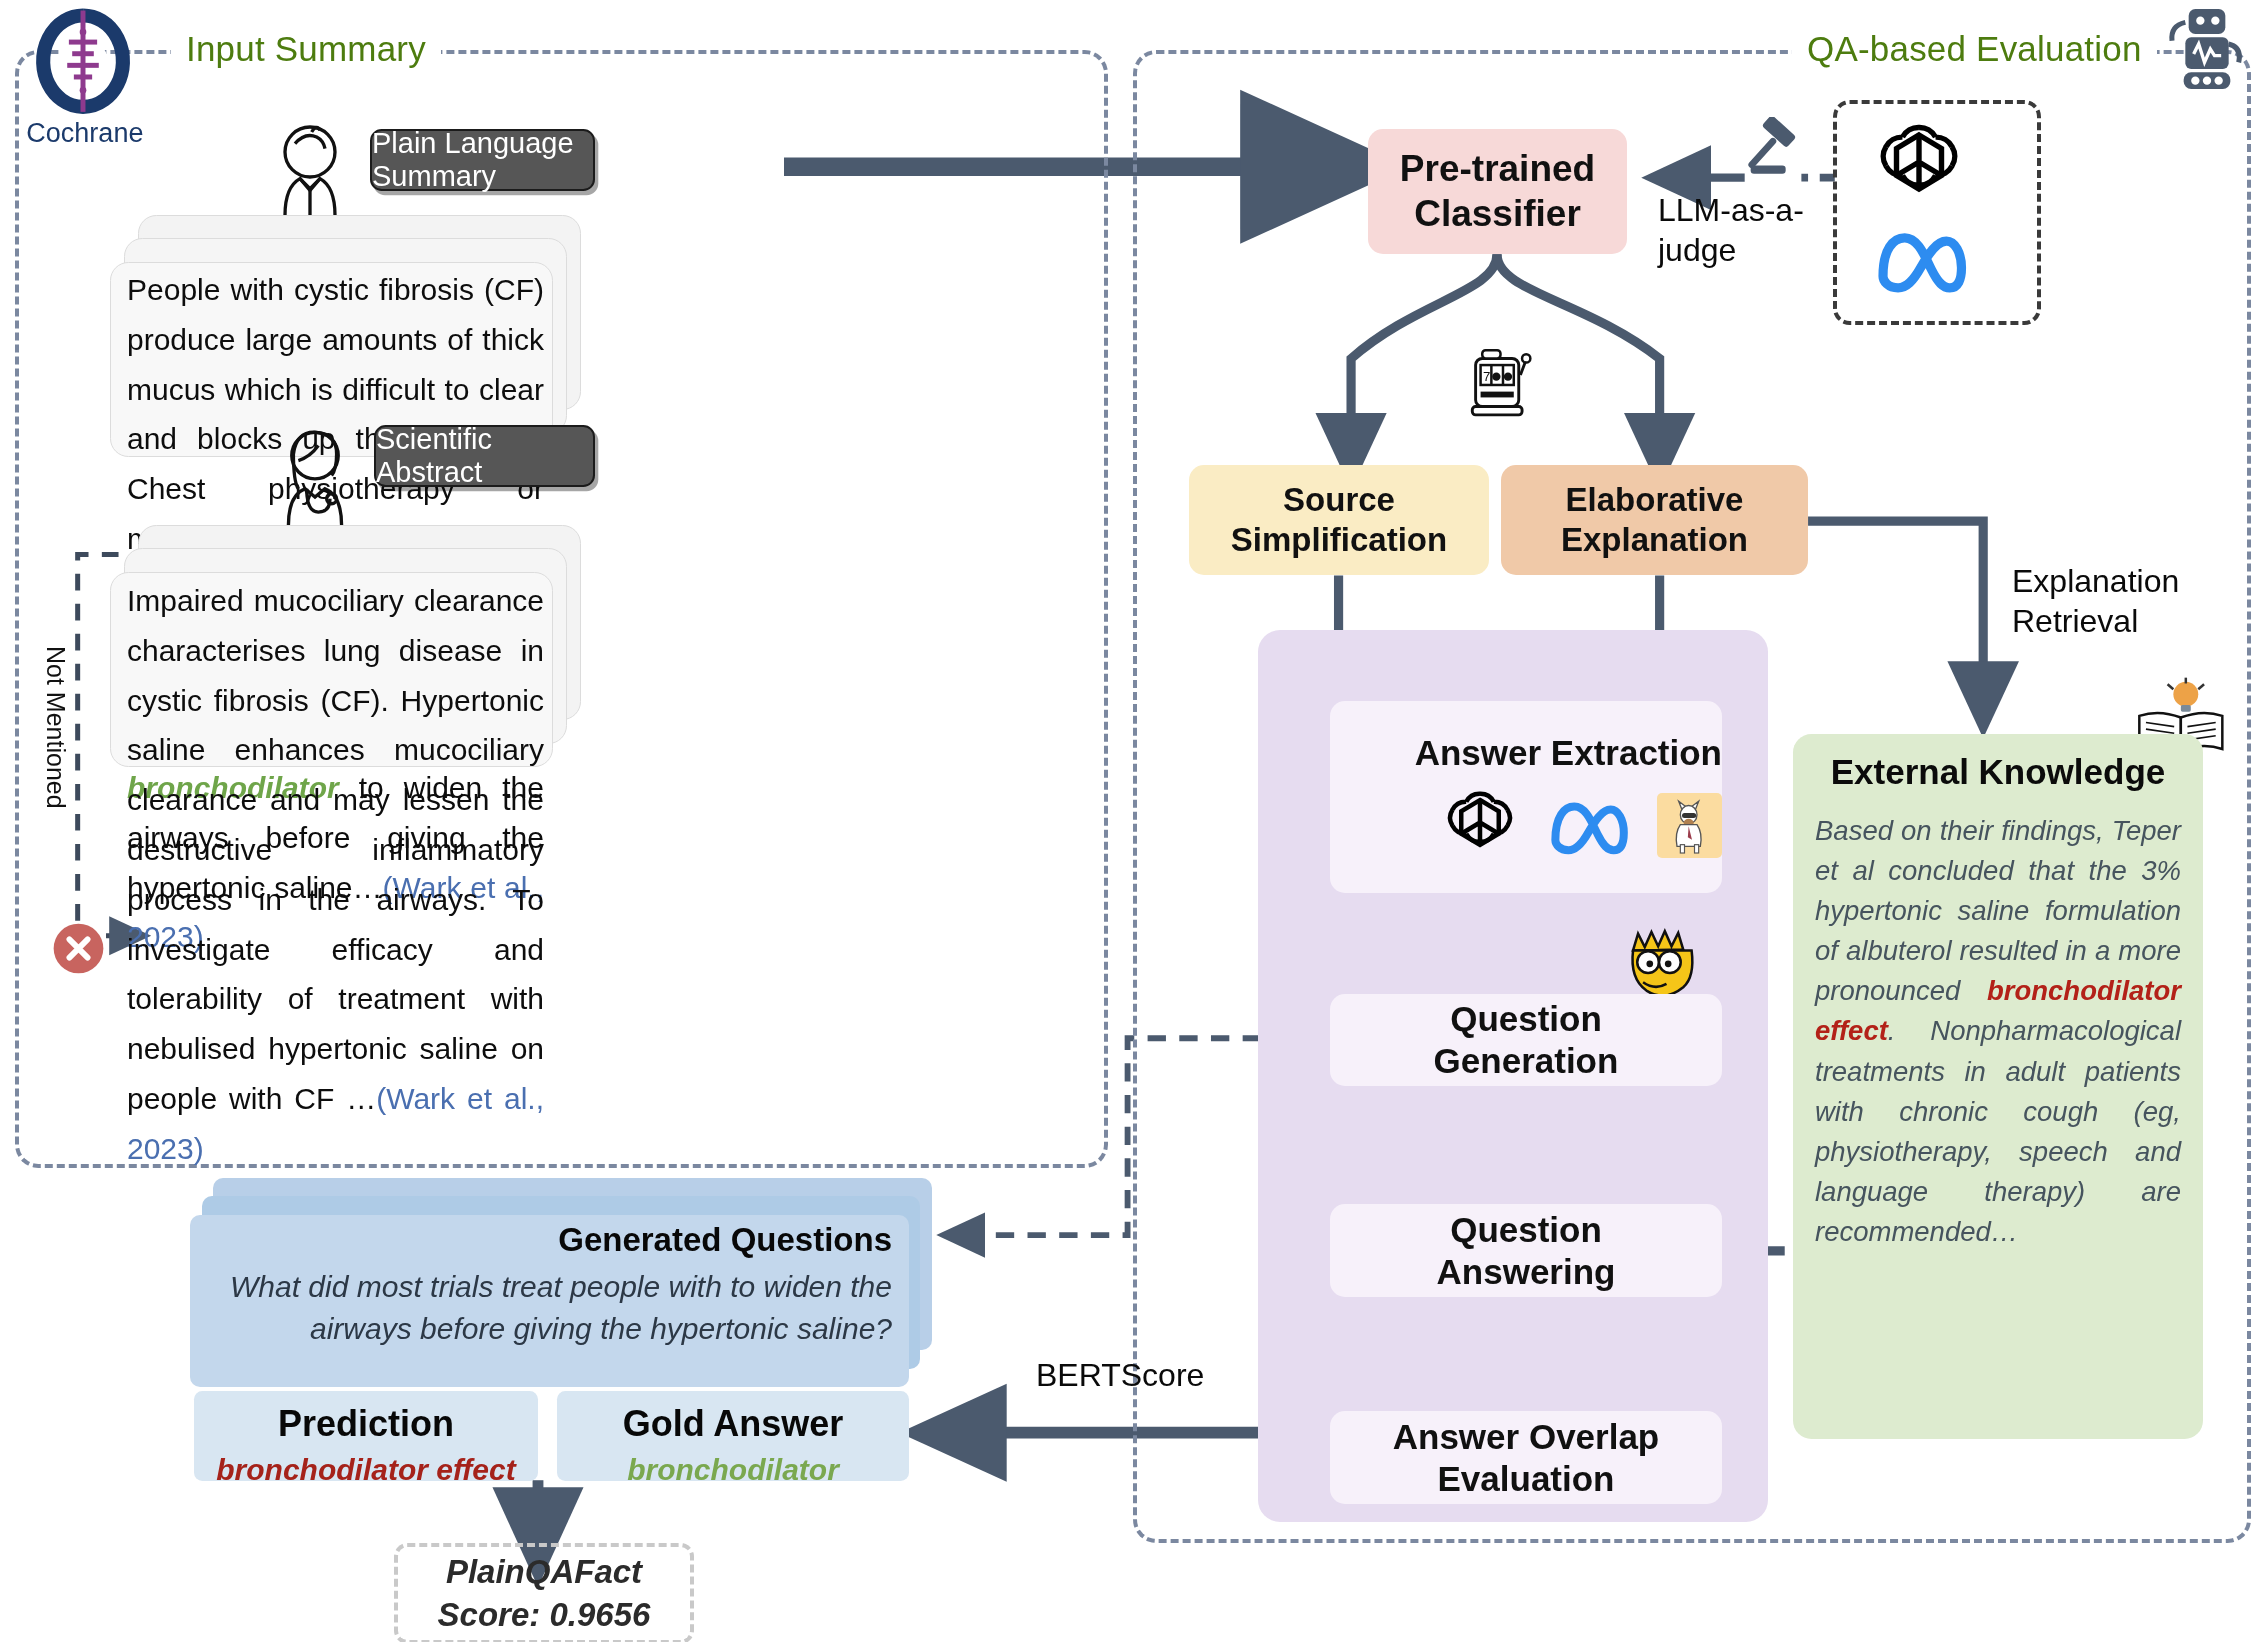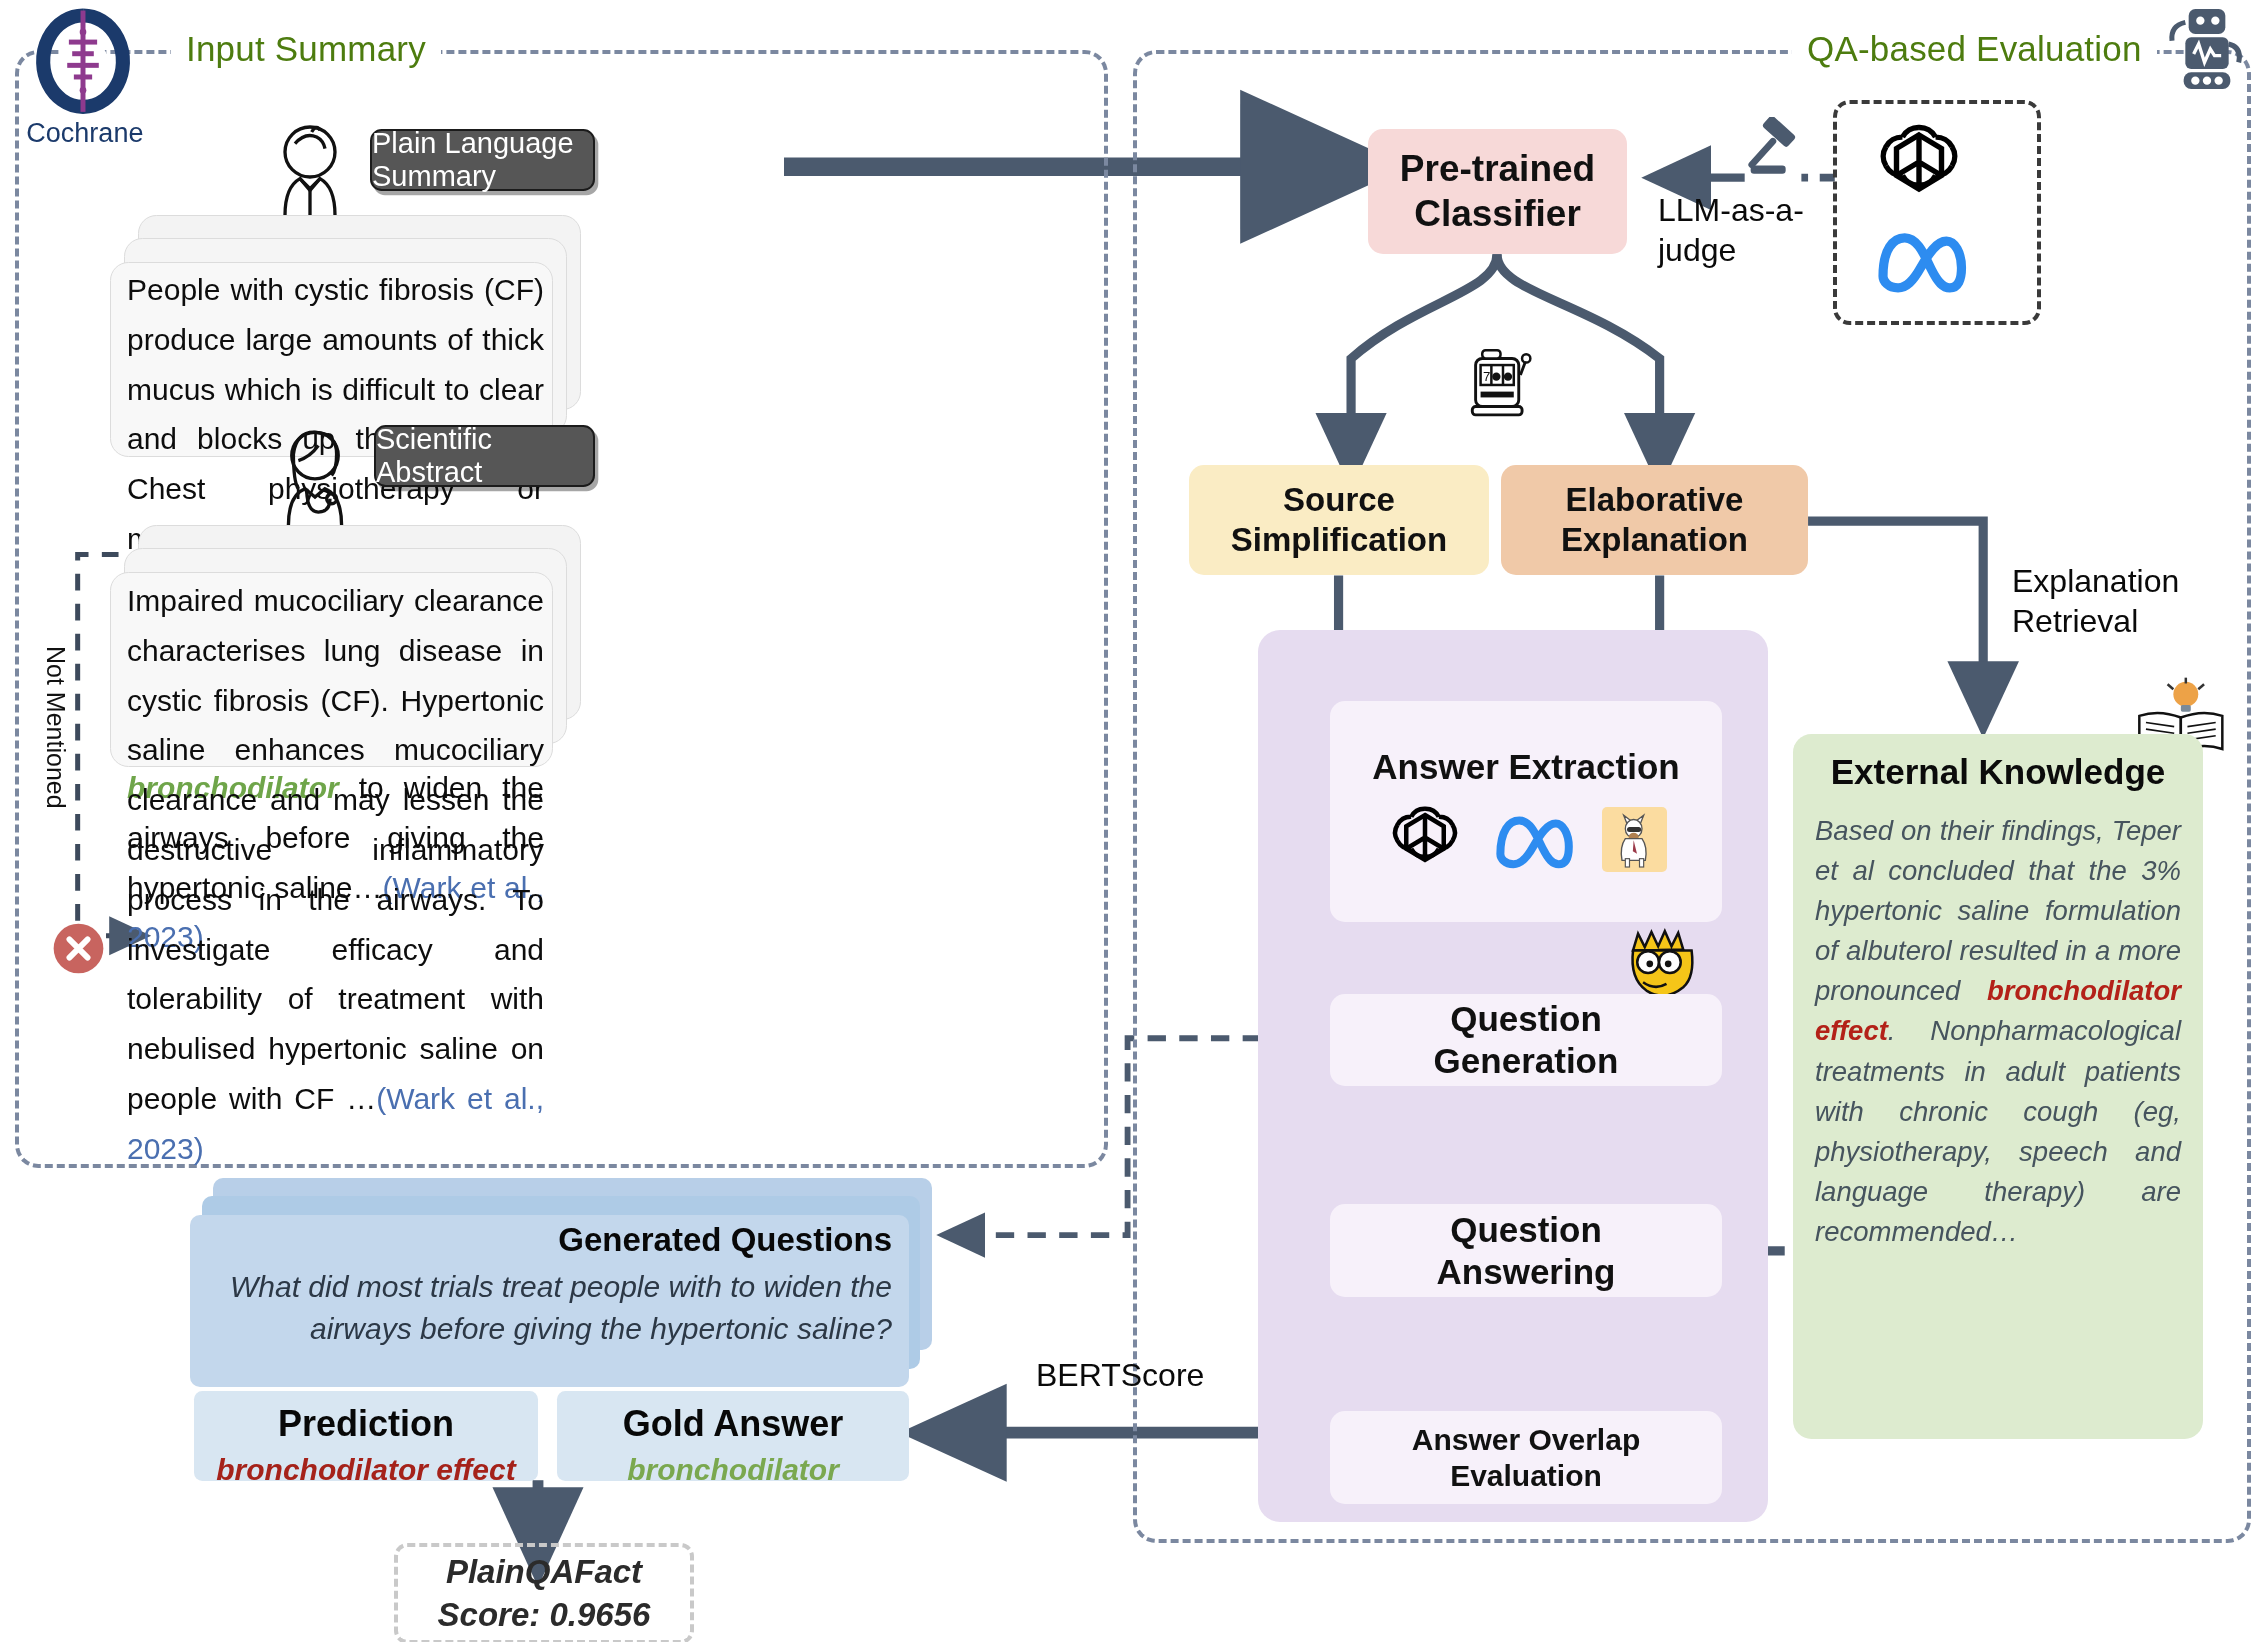--- a/index.html
+++ b/index.html
@@ -254,21 +254,21 @@
   <span>Explanation</span>
 </div>
 
 <div class="lbl" style="left:2012px;top:561px;width:234px;">
   <span>Explanation</span><br>
   <span>Retrieval</span>
 </div>
 
 <div class="purple-col" style="left:1258px;top:630px;width:510px;height:892px;"></div>
 
-<div class="box white" style="left:1330px;top:701px;width:392px;height:221px;flex-direction:column;">
+<div class="box white" style="left:1330px;top:701px;width:392px;height:192px;flex-direction:column;align-items:flex-end;">
   <div style="font-size:35px;margin-top:6.7px;">Answer Extraction</div>
   <div style="display:flex;align-items:center;gap:25px;margin-top:11.7px;">
     <span>
       <svg width="80" height="80" viewBox="0 0 64 64">
         <path d="M32 7 a12 12 0 0 1 11 6.4 M43 13.4 a12 12 0 0 1 11 6.4 M54 19.8 a12 12 0 0 1 0 12.8
                  M54 32.6 a12 12 0 0 1 -11 6.4 M43 39 a12 12 0 0 1 -11 6.4 M32 45.4 a12 12 0 0 1 -11 -6.4
                  M21 39 a12 12 0 0 1 -11 -6.4 M10 32.6 a12 12 0 0 1 0 -12.8 M10 19.8 a12 12 0 0 1 11 -6.4
                  M21 13.4 a12 12 0 0 1 11 -6.4" fill="none" stroke="#000" stroke-width="3.6"></path>
         <path d="M32 12 L47 21 L47 39 L32 48 L17 39 L17 21 Z" fill="none" stroke="#000" stroke-width="3.6"></path>
         <path d="M32 12 L32 30 L47 39 M32 30 L17 39 M32 30 L32 48" fill="none" stroke="#000" stroke-width="3.6"></path>
@@ -311,21 +311,21 @@
 <div class="box white" style="left:1330px;top:994px;width:392px;height:92px;font-size:35px;flex-direction:column;">
   <span>Question</span>
   <span>Generation</span>
 </div>
 
 <div class="box white" style="left:1330px;top:1204px;width:392px;height:93px;font-size:35px;flex-direction:column;">
   <span>Question</span>
   <span>Answering</span>
 </div>
 
-<div class="box white" style="left:1330px;top:1411px;width:392px;height:93px;font-size:30px;flex-direction:column;">
+<div class="box white" style="left:1330px;top:1411px;width:392px;height:93px;font-size:35px;flex-direction:column;">
   <span>Answer Overlap</span>
   <span>Evaluation</span>
 </div>
 
 <div class="lbl" style="left:1036px;top:1355px;">BERTScore</div>
 
 <div class="abs" style="left:2134px;top:676px;width:92px;height:83px;">
   <svg width="92" height="83" viewBox="0 0 110 100">
     <circle cx="62" cy="22" r="15" fill="#eda247"></circle>
     <rect x="56" y="35" width="12" height="8" rx="2" fill="#7a8a99"></rect>

